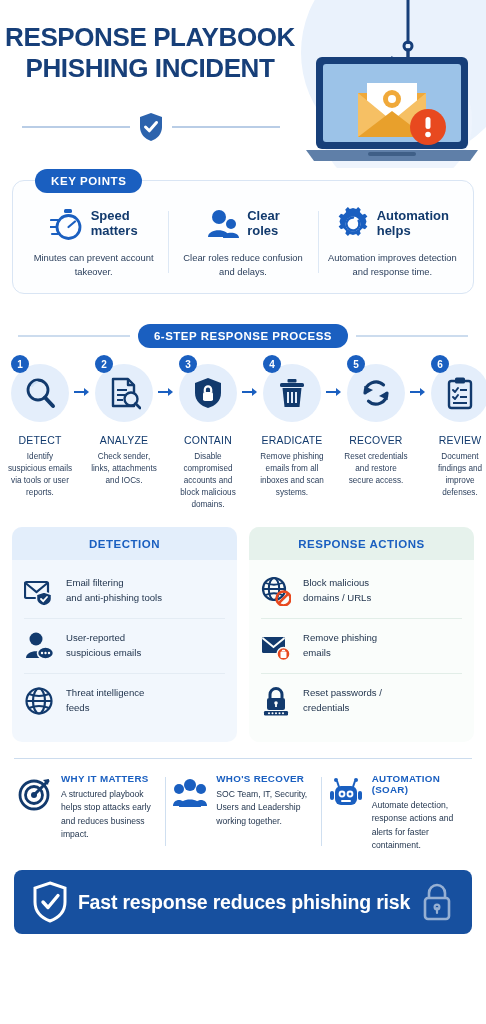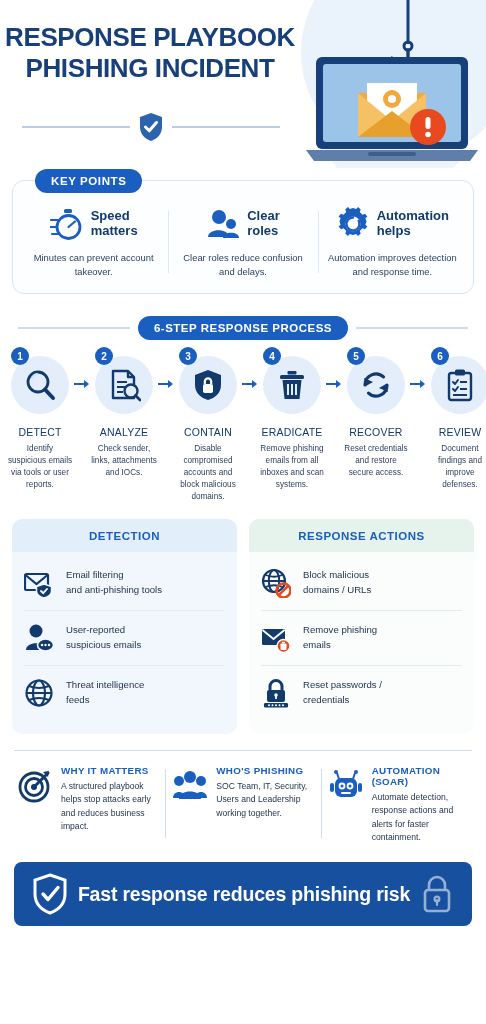--- a/index.html
+++ b/index.html
@@ -58,21 +58,21 @@
   .kp-col + .kp-col::before {
     content: ""; position: absolute; left: 0; top: 4px; bottom: 6px;
     width: 1px; background: #dde8f5;
   }
   .kp-head { display: flex; align-items: center; justify-content: center; gap: 7px; margin-bottom: 10px; }
   .kp-icon { width: 34px; height: 34px; flex: none; }
   .kp-title { font-size: 13px; font-weight: bold; color: #123a6d; line-height: 1.12; text-align: left; }
   .kp-desc { font-size: 9.4px; color: #2b3f5c; line-height: 1.5; }
 
   
-  .proc { margin-top: 22px; }
+  .proc { margin-top: 30px; }
   .proc-title-row { display: flex; align-items: center; gap: 8px; padding: 0 18px; }
   .proc-hr { flex: 1; height: 1.5px; background: #ccdcee; }
   .proc-badge {
     background: #1a5fc0; color: #fff; font-size: 11.5px; font-weight: bold;
     letter-spacing: 0.5px; padding: 6px 16px; border-radius: 14px; white-space: nowrap;
   }
   .steps { display: flex; align-items: flex-start; padding: 16px 6px 0 6px; }
   .step { width: 68px; flex: none; text-align: center; position: relative; }
   .step-circle-wrap { position: relative; width: 58px; height: 58px; margin: 0 auto; }
   .step-circle {
@@ -512,21 +512,21 @@
   <div class="bcol">
     <svg class="b-icon" viewBox="0 0 34 34">
       <circle cx="17" cy="8" r="6" fill="#1a5fc0"></circle>
       <circle cx="6" cy="12" r="5" fill="#1a5fc0"></circle>
       <circle cx="28" cy="12" r="5" fill="#1a5fc0"></circle>
       <path d="M0 29 C0 21 12 21 12 29 Z" fill="#1a5fc0"></path>
       <path d="M22 29 C22 21 34 21 34 29 Z" fill="#1a5fc0"></path>
       <path d="M6 30 C6 20 28 20 28 30 Z" fill="#1a5fc0"></path>
     </svg>
     <div>
-      <div class="b-title">WHO'S PHISHING</div>
+      <div class="b-title">WHO'S RECOVER</div>
       <div class="b-desc">SOC Team, IT, Security, Users and Leadership working together.</div>
     </div>
   </div>
 
   <div class="bcol">
     <svg class="b-icon" viewBox="0 0 34 34">
       <line x1="8" y1="4" x2="10" y2="10" stroke="#1a5fc0" stroke-width="2"></line>
       <line x1="26" y1="4" x2="24" y2="10" stroke="#1a5fc0" stroke-width="2"></line>
       <circle cx="7" cy="3" r="2" fill="#1a5fc0"></circle>
       <circle cx="27" cy="3" r="2" fill="#1a5fc0"></circle>

